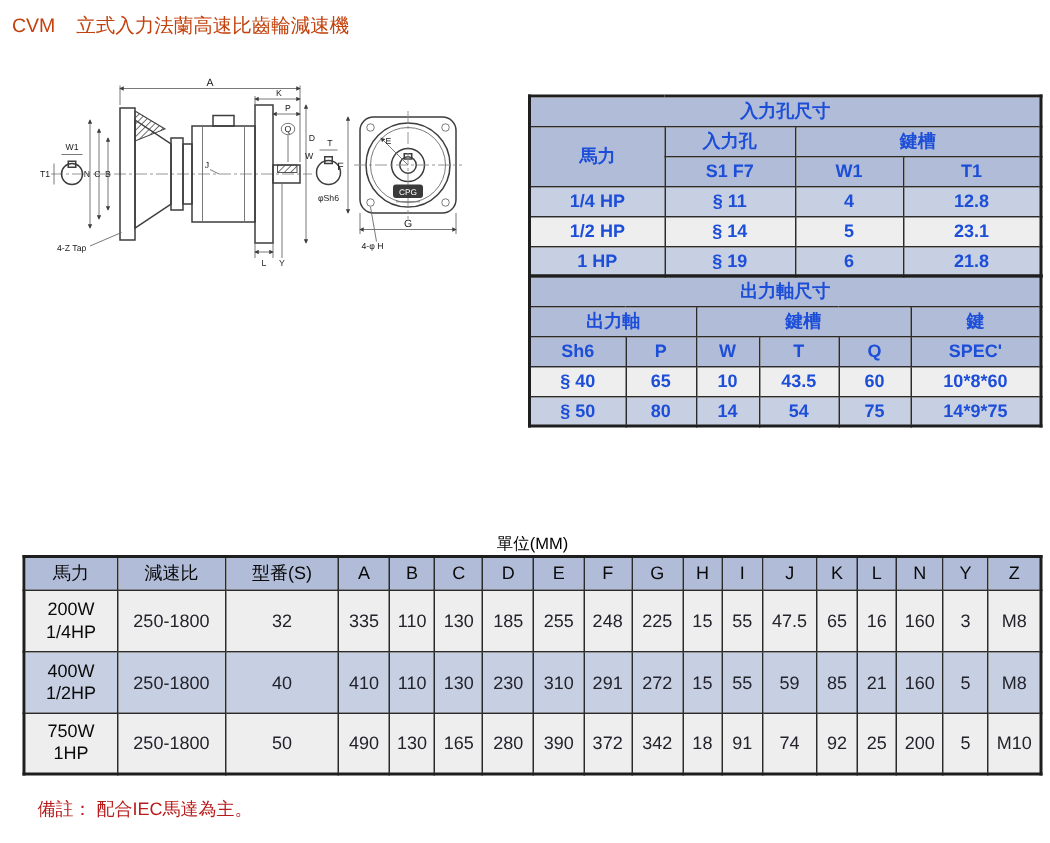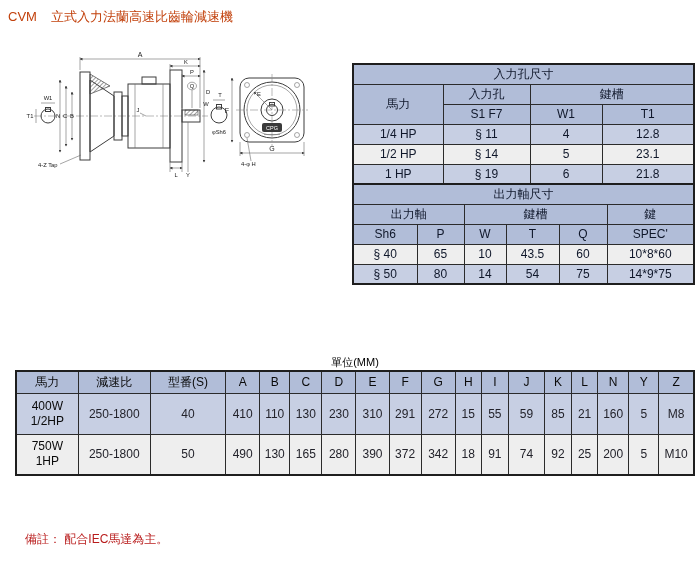--- a/index.html
+++ b/index.html
@@ -11,21 +11,21 @@
 
   
   table { border-collapse:collapse; table-layout:fixed; }
   td, th { border:1px solid #2b2b2b; text-align:center; vertical-align:middle;
            font-size:12px; font-weight:normal; overflow:hidden; }
   .spec-table { border:2px solid #1e1e1e; }
   .hdr  { background:#b1bdd8; color:#0a0a0a; }
   .rowA { background:#c7cfe3; }
   .rowB { background:#eeeeee; }
   .spec-small td, .spec-small th { height:20px; }
-  .spec-small tbody td { color:#0f172a; }
+  .spec-small tbody td { color:#1d4ed8;font-weight:bold; }
 
   .tbl-input  { position:absolute; left:352px; top:63px;  width:341px; }
   .tbl-output { position:absolute; left:352px; top:183px; width:341px; }
 
   .unit-label { position:absolute; left:15px; top:355px; width:680px;
                 text-align:center; font-size:11px; color:#000; }
 
   .tbl-dims { position:absolute; left:15px; top:370px; width:680px; }
   .tbl-dims th { height:22px; }
   .tbl-dims td { height:41px; color:#23232b; }
@@ -289,20 +289,41 @@
         <th class="hdr">I</th>
         <th class="hdr">J</th>
         <th class="hdr">K</th>
         <th class="hdr">L</th>
         <th class="hdr">N</th>
         <th class="hdr">Y</th>
         <th class="hdr">Z</th>
       </tr>
     </thead>
     <tbody>
+      <tr class="rowB">
+        <td class="power">200W
+1/4HP</td>
+        <td>250-1800</td>
+        <td>32</td>
+        <td>335</td>
+        <td>110</td>
+        <td>130</td>
+        <td>185</td>
+        <td>255</td>
+        <td>248</td>
+        <td>225</td>
+        <td>15</td>
+        <td>55</td>
+        <td>47.5</td>
+        <td>65</td>
+        <td>16</td>
+        <td>160</td>
+        <td>3</td>
+        <td>M8</td>
+      </tr>
       <tr class="rowA">
         <td class="power">400W
 1/2HP</td>
         <td>250-1800</td>
         <td>40</td>
         <td>410</td>
         <td>110</td>
         <td>130</td>
         <td>230</td>
         <td>310</td>

